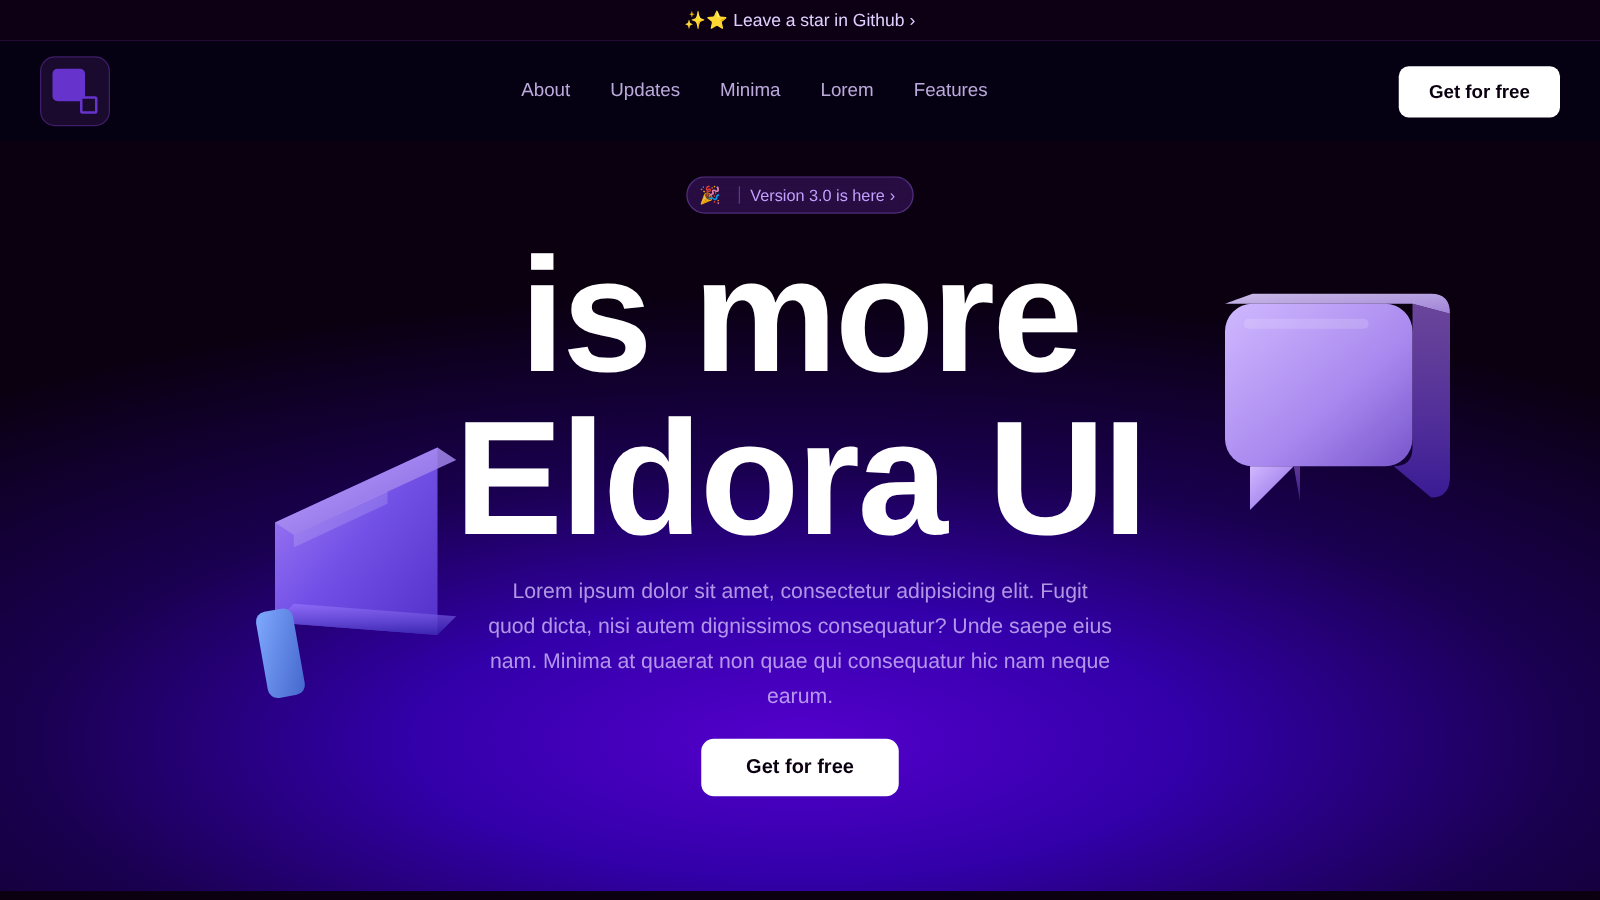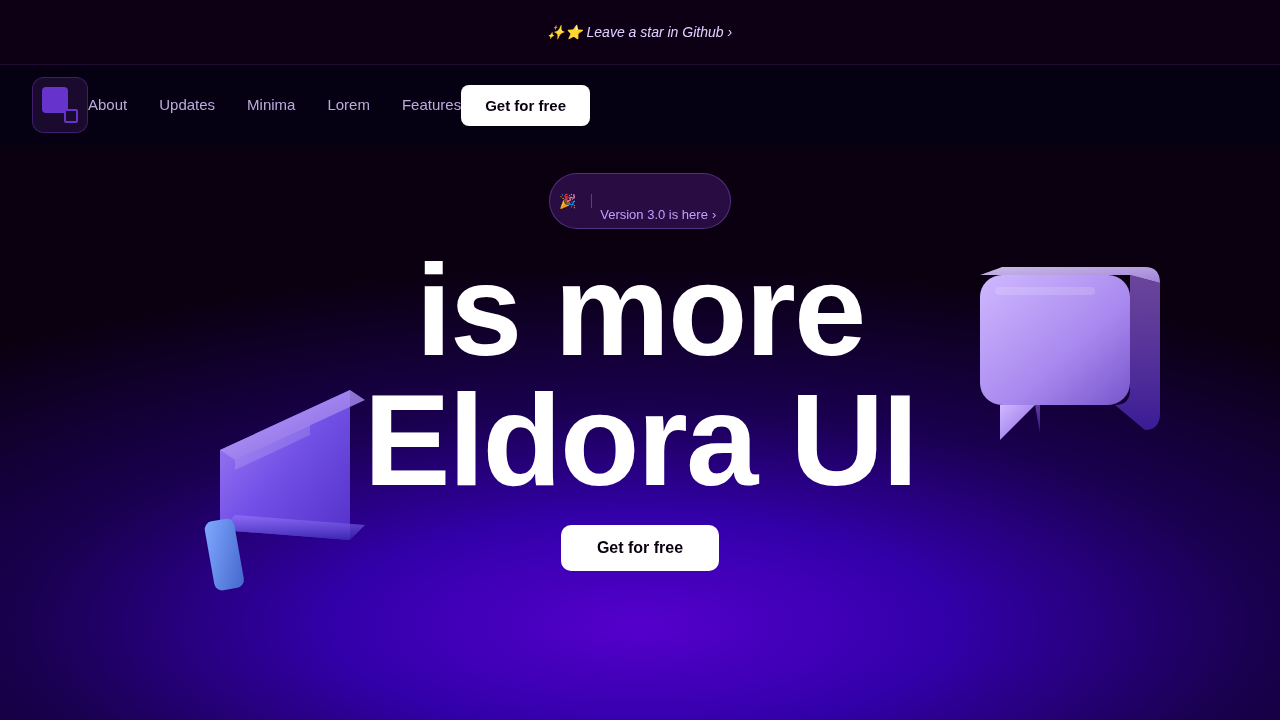--- a/index.html
+++ b/index.html
@@ -10,43 +10,43 @@
       overflow: hidden;
       font-family: -apple-system, BlinkMacSystemFont, 'Segoe UI', sans-serif;
       background: #0a0010;
       color: white;
     }
 
     
     .announcement-bar {
       background: #0d0015;
       text-align: center;
-      padding: 24px 16px;
+      padding: 8px 16px;
       font-size: 14px;
       color: #e0d0ff;
       display: flex;
       align-items: flex-end;
       justify-content: center;
       gap: 6px;
       border-bottom: 1px solid rgba(120, 60, 180, 0.2);
-      font-style: italic;
     }
 
     .announcement-bar a {
       color: #e0d0ff;
       text-decoration: none;
       display: flex;
       align-items: center;
       gap: 4px;
     }
 
     
     .navbar {
       display: flex;
       align-items: center;
+      justify-content: space-between;
       padding: 12px 32px;
       background: rgba(5, 0, 20, 0.8);
     }
 
     .logo {
       width: 56px;
       height: 56px;
       background: #1a0a2e;
       border-radius: 12px;
       display: flex;
@@ -157,21 +157,20 @@
       margin: 0 8px;
     }
 
     .version-badge .version-link {
       color: #c0a0ff;
       font-weight: 500;
       display: flex;
       align-items: center;
       gap: 4px;
       text-decoration: none;
-      margin-top: 27px;
     }
 
     
     .hero-title {
       position: relative;
       z-index: 10;
       text-align: center;
       font-size: 130px;
       font-weight: 900;
       line-height: 1.0;
@@ -346,15 +345,16 @@
 
       <path d="M170,10 L200,18 L200,148 Q200,165 185,165 L155,140 Q170,140 170,125 Z" fill="url(#bubbleGrad3)" opacity="0.85"></path>
 
       <polygon points="40,140 40,175 75,140" fill="url(#bubbleGrad1)"></polygon>
       <polygon points="75,140 80,168 80,140" fill="url(#bubbleGrad3)" opacity="0.7"></polygon>
 
       <rect x="35" y="22" width="100" height="8" rx="4" fill="white" opacity="0.15"></rect>
     </svg>
   </div>
 
+  <p class="hero-desc">Lorem ipsum dolor sit amet, consectetur adipisicing elit. Fugit quod dicta, nisi autem dignissimos consequatur? Unde saepe eius nam. Minima at quaerat non quae qui consequatur hic nam neque earum.</p>
 
   <button class="hero-cta">Get for free</button>
 </section>
 
 </body></html>

